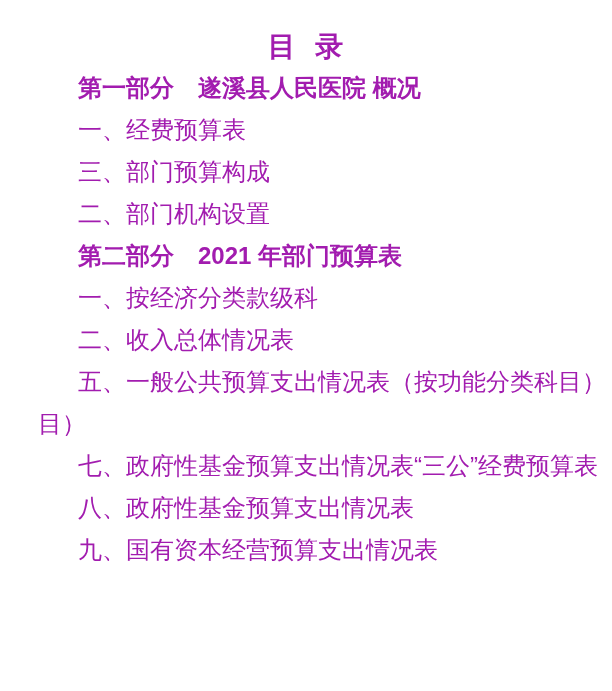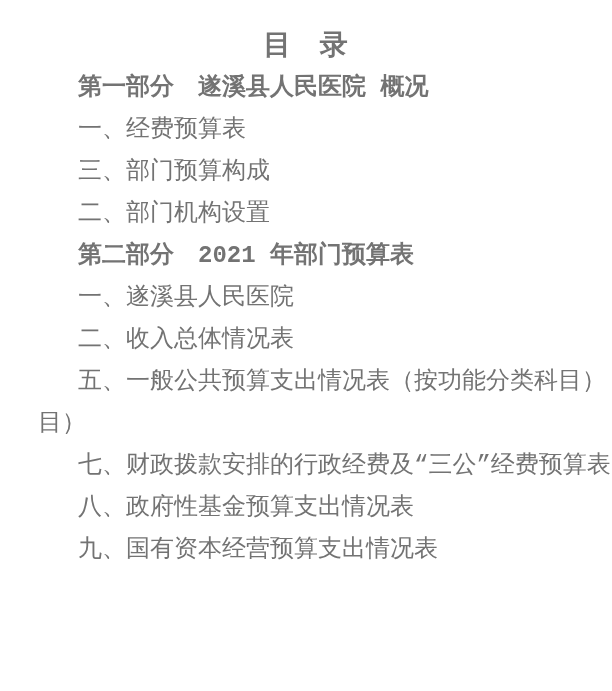--- a/index.html
+++ b/index.html
@@ -6,22 +6,22 @@
     margin: 0;
     padding: 0;
     background: #ffffff;
   }
   .page {
     position: relative;
     width: 612px;
     height: 691px;
     background: #ffffff;
     overflow: hidden;
-    color: #737373;
-    font-family: Liberation Mono, monospace;
+    color: #a21caf;
+    font-family: Liberation Sans, sans-serif;
   }
   .doc-title {
     margin: 31px 0 0 0;
     text-align: center;
     font-size: 28px;
     line-height: 32px;
     font-weight: 700;
     word-spacing: 0.35em;
     letter-spacing: 1px;
   }
@@ -47,21 +47,21 @@
 <body>
 
 <div class="page">
   <h1 class="doc-title">目 录</h1>
   <div class="toc">
       <div class="toc-line indent section">第一部分　遂溪县人民医院 概况</div>
       <div class="toc-line indent">一、经费预算表</div>
       <div class="toc-line indent">三、部门预算构成</div>
       <div class="toc-line indent">二、部门机构设置</div>
       <div class="toc-line indent section">第二部分　2021 年部门预算表</div>
-      <div class="toc-line indent">一、遂溪县人民医院</div>
+      <div class="toc-line indent">一、按经济分类款级科</div>
       <div class="toc-line indent">二、收入总体情况表</div>
       <div class="toc-line indent">五、一般公共预算支出情况表（按功能分类科目）</div>
       <div class="toc-line">目）</div>
-      <div class="toc-line indent">七、财政拨款安排的行政经费及“三公”经费预算表</div>
+      <div class="toc-line indent">七、政府性基金预算支出情况表“三公”经费预算表</div>
       <div class="toc-line indent">八、政府性基金预算支出情况表</div>
       <div class="toc-line indent">九、国有资本经营预算支出情况表</div>
     </div>
 </div>
 
 </body></html>

